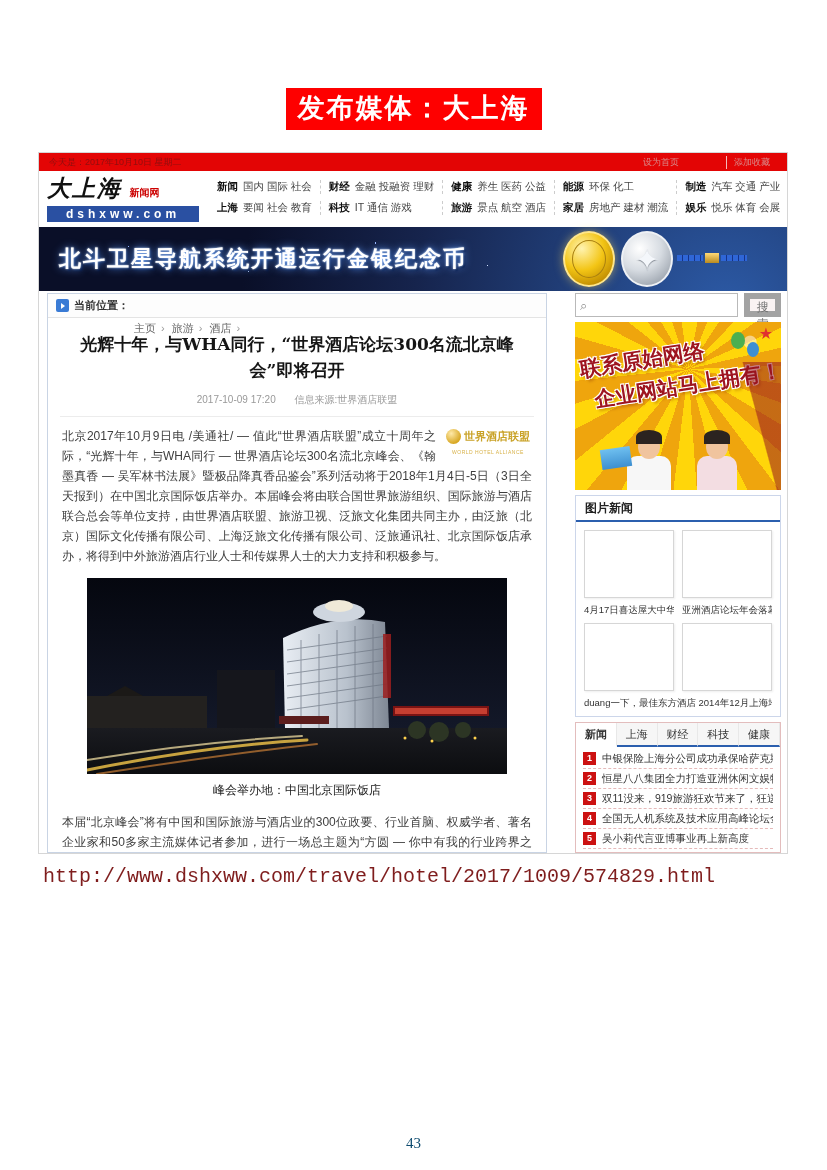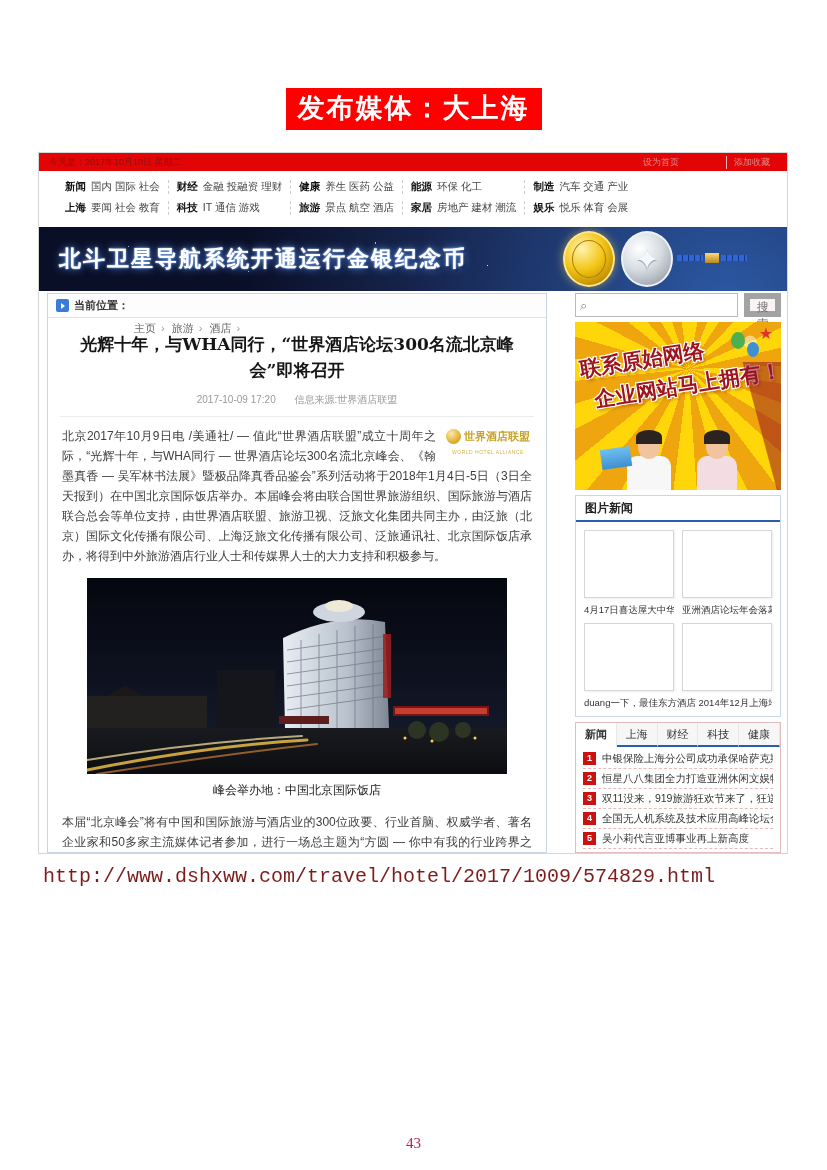--- a/index.html
+++ b/index.html
@@ -5,21 +5,21 @@
   * { box-sizing: border-box; margin: 0; padding: 0; }
   body { background:#888; font-family:"Liberation Sans", sans-serif; }
   .page { position:relative; width:827px; height:1170px; background:#fff; margin:0 auto; overflow:hidden; }
 
   
   .doc-title { position:absolute; top:88px; left:50%; transform:translateX(-50%);
     background:#fe0000; color:#fff; font-weight:bold; font-size:27px; letter-spacing:2px;
     padding:2px 12px 4px; white-space:nowrap; }
   .doc-url { position:absolute; top:865px; left:43px; font-size:20px; color:#7f1d1d;font-family:Liberation Mono, monospace; }
   .doc-pageno { position:absolute; bottom:18px; left:0; width:100%; text-align:center;
-    font-family:"Liberation Serif", serif; font-size:15px; color:#be185d; }
+    font-family:"Liberation Serif", serif; font-size:15px; color:#0c4a6e; }
 
   
   .shot { position:absolute; left:38px; top:152px; width:750px; height:702px;
     border:1px solid #d6d6d6; background:#fff; overflow:hidden; }
 
   
   .topbar { height:18px; background:#e30505; display:flex; justify-content:space-between;
     align-items:center; padding:0 10px; font-size:9px; }
   .topbar-date { color:#8f0f0f; }
   .topbar-links { display:flex; align-items:center; color:#d98a8a;gap:40px; }
@@ -173,20 +173,27 @@
 
     <div class="topbar">
       <span class="topbar-date">今天是：2017年10月10日 星期二</span>
       <span class="topbar-links">
         <span class="tb-link">设为首页</span>
         <span class="tb-link">添加收藏</span>
       </span>
     </div>
 
     <div class="header">
+      <div class="logo">
+        <div class="logo-line">
+          <span class="logo-cn">大上海</span>
+          <span class="logo-suffix">新闻网</span>
+        </div>
+        <div class="logo-domain">dshxww.com</div>
+      </div>
       <div class="nav">
         <div class="nav-cell first-col"><span class="nav-head">新闻</span><span>国内 国际 社会</span></div>
         <div class="nav-cell first-col"><span class="nav-head">上海</span><span>要闻 社会 教育</span></div>
         <div class="nav-cell"><span class="nav-head">财经</span><span>金融 投融资 理财</span></div>
         <div class="nav-cell"><span class="nav-head">科技</span><span>IT 通信 游戏</span></div>
         <div class="nav-cell"><span class="nav-head">健康</span><span>养生 医药 公益</span></div>
         <div class="nav-cell"><span class="nav-head">旅游</span><span>景点 航空 酒店</span></div>
         <div class="nav-cell"><span class="nav-head">能源</span><span>环保 化工</span></div>
         <div class="nav-cell"><span class="nav-head">家居</span><span>房地产 建材 潮流</span></div>
         <div class="nav-cell"><span class="nav-head">制造</span><span>汽车 交通 产业</span></div>

